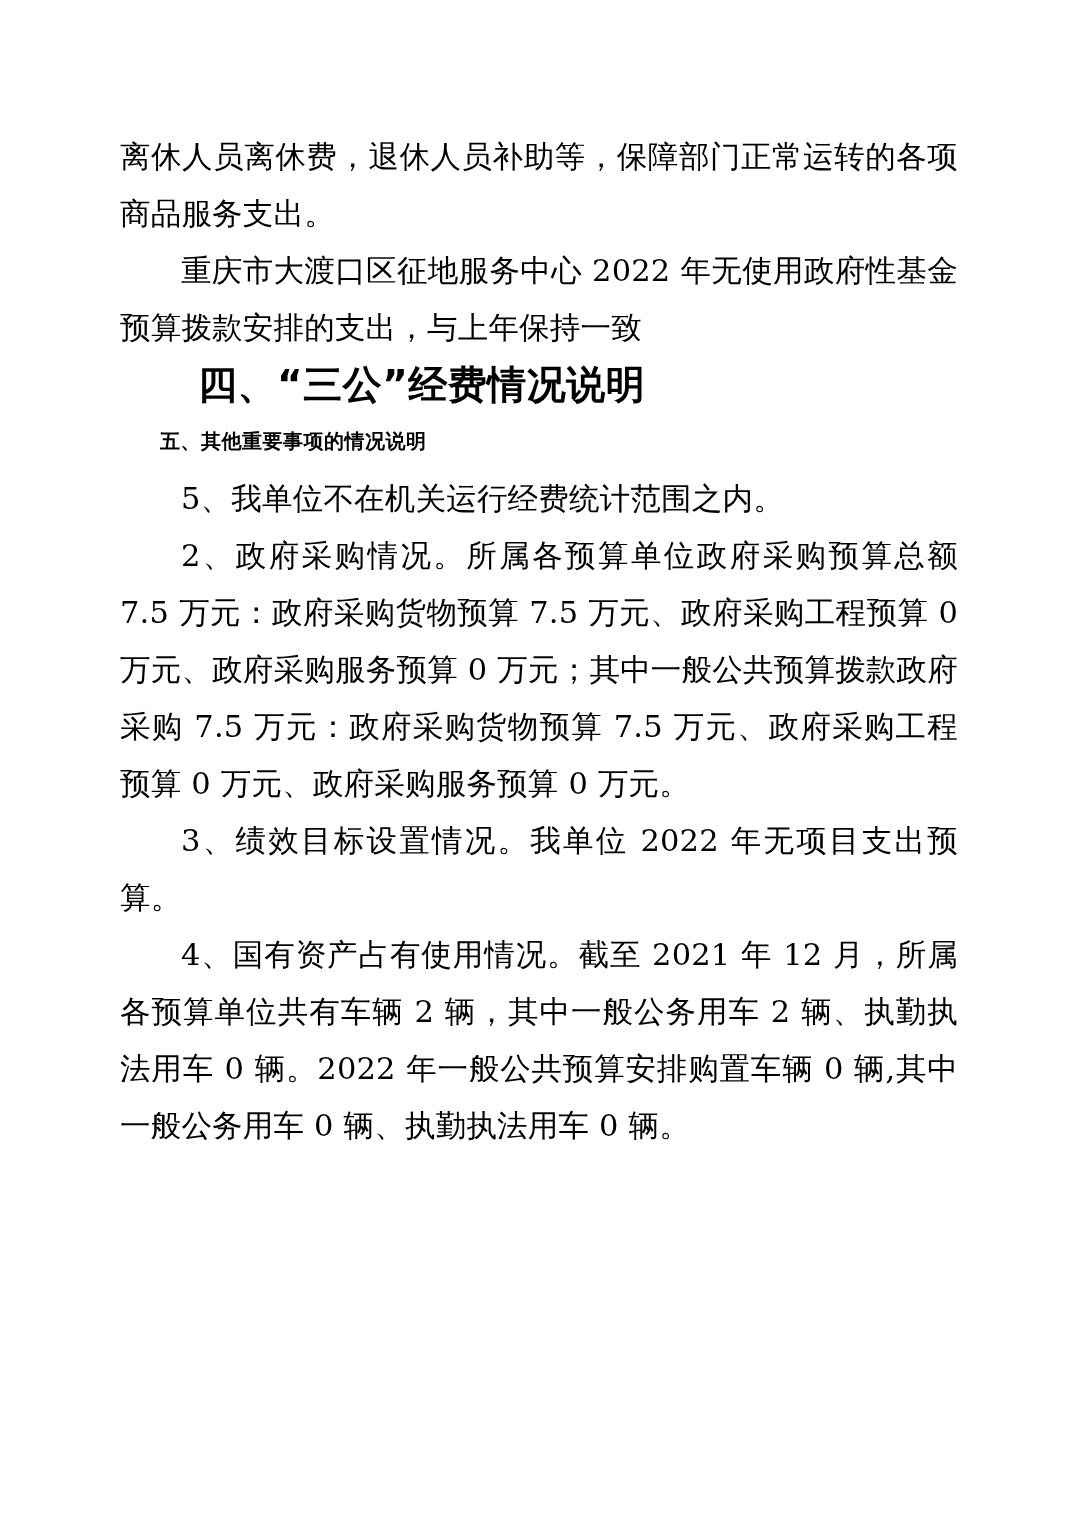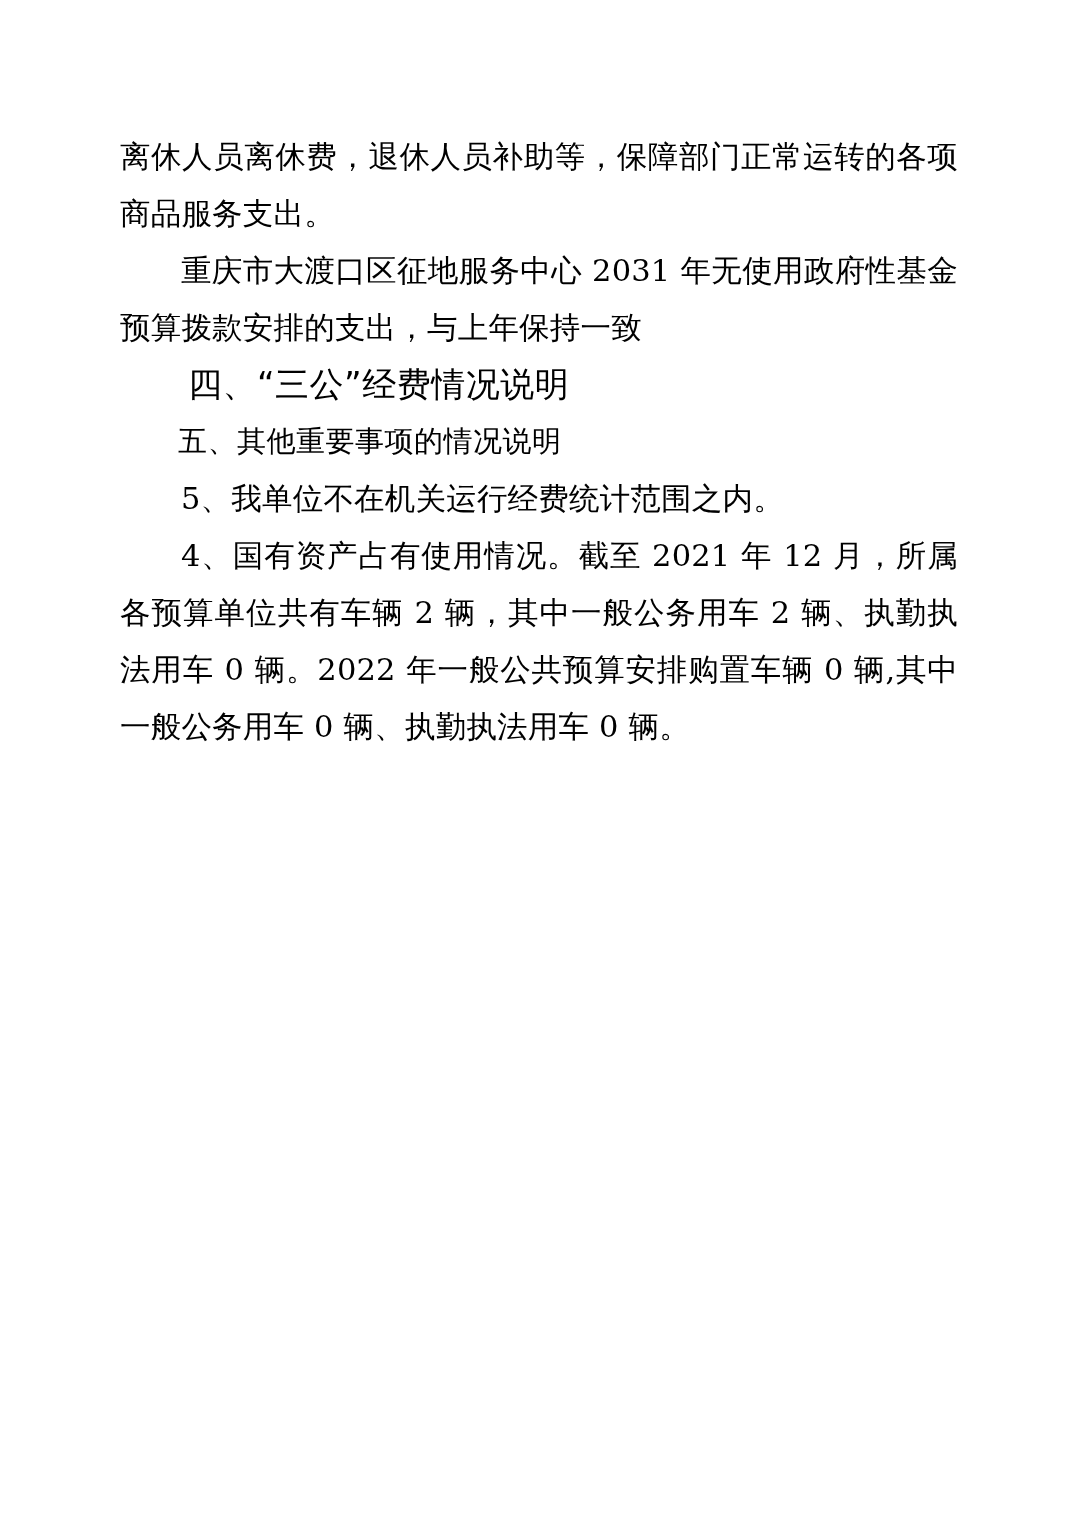--- a/index.html
+++ b/index.html
@@ -32,38 +32,40 @@
     margin: 0;
   }
   .para {
     text-indent: 2em;
   }
   .noindent {
     text-indent: 0;
   }
   .heading {
     text-indent: 2em;
-    font-weight: normal;
+    font-weight: bold;
     font-family: "DejaVu Sans", "Liberation Sans", sans-serif;
-    font-size: 34px;
+    font-size: 39px;
     letter-spacing: 0.5px;
   }
   .heading-2 {
     text-indent: 2em;
-    font-weight: normal;
+    font-weight: bold;
     font-family: "DejaVu Sans", "Liberation Sans", sans-serif;
-    font-size: 29px;
+    font-size: 20px;
     letter-spacing: 0.5px;
   }
 </style>
 </head>
 <body>
 
 <div class="page">
   <div class="doc-body">
     <p class="noindent">离休人员离休费，退休人员补助等，保障部门正常运转的各项商品服务支出。</p>
-    <p class="para">重庆市大渡口区征地服务中心 2031 年无使用政府性基金预算拨款安排的支出，与上年保持一致</p>
+    <p class="para">重庆市大渡口区征地服务中心 2022 年无使用政府性基金预算拨款安排的支出，与上年保持一致</p>
     <p class="heading">四、“三公”经费情况说明</p>
     <p class="heading-2">五、其他重要事项的情况说明</p>
     <p class="para">5、我单位不在机关运行经费统计范围之内。</p>
+    <p class="para">2、政府采购情况。所属各预算单位政府采购预算总额 7.5 万元：政府采购货物预算 7.5 万元、政府采购工程预算 0 万元、政府采购服务预算 0 万元；其中一般公共预算拨款政府采购 7.5 万元：政府采购货物预算 7.5 万元、政府采购工程预算 0 万元、政府采购服务预算 0 万元。</p>
+    <p class="para">3、绩效目标设置情况。我单位 2022 年无项目支出预算。</p>
     <p class="para">4、国有资产占有使用情况。截至 2021 年 12 月，所属各预算单位共有车辆 2 辆，其中一般公务用车 2 辆、执勤执法用车 0 辆。2022 年一般公共预算安排购置车辆 0 辆,其中一般公务用车 0 辆、执勤执法用车 0 辆。</p>
   </div>
 </div>
 
 </body></html>

